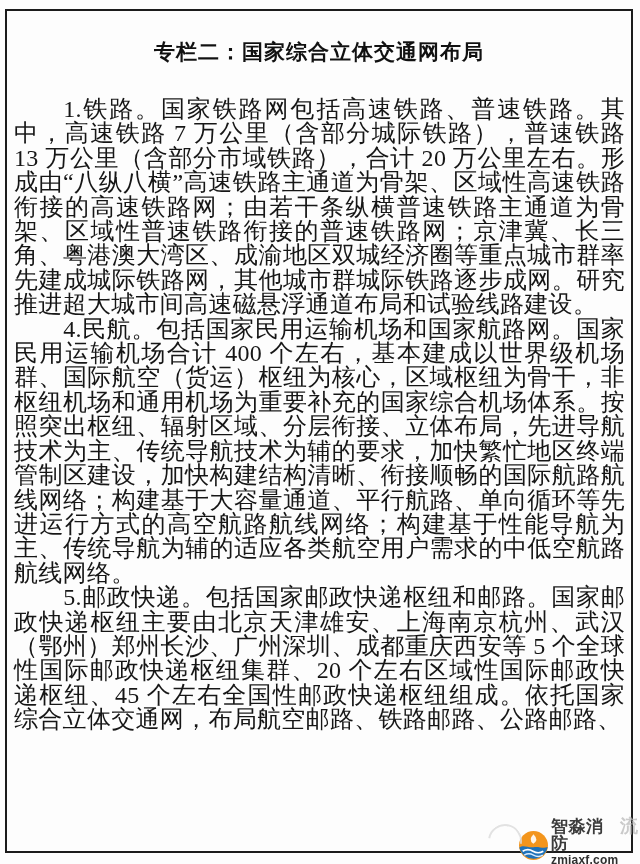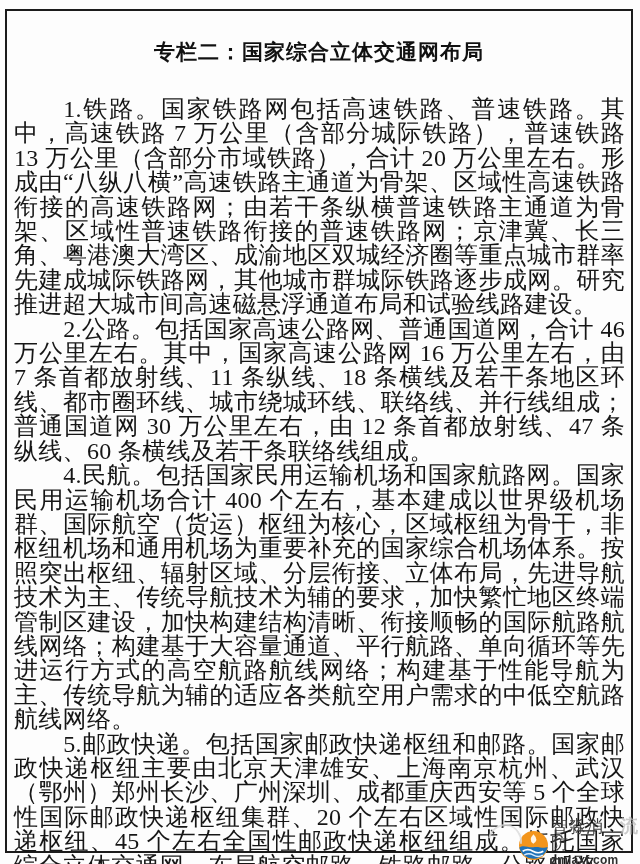--- a/index.html
+++ b/index.html
@@ -85,21 +85,21 @@
     flex-direction: column;
     line-height: 1;
   }
   .wm-brand-row {
     display: flex;
     align-items: baseline;
     font-family: "Liberation Sans", "DejaVu Sans", sans-serif;
   }
   .wm-brand {
     font-size: 17px;
-    font-weight: normal;
+    font-weight: bold;
     color: #3c3c3c;
     letter-spacing: 0.5px;
   }
   .wm-suffix {
     font-size: 18px;
     font-weight: bold;
     color: #b9b9b9;
     margin-left: 2px;
     opacity: 0.75;
   }
@@ -115,21 +115,20 @@
 </head>
 <body>
 
 <div class="page">
 
   <div class="column-box">
     <div class="column-title">专栏二：国家综合立体交通网布局</div>
 
     <div class="column-body">
       <p>1.铁路。国家铁路网包括高速铁路、普速铁路。其中，高速铁路 7 万公里（含部分城际铁路），普速铁路 13 万公里（含部分市域铁路），合计 20 万公里左右。形成由“八纵八横”高速铁路主通道为骨架、区域性高速铁路衔接的高速铁路网；由若干条纵横普速铁路主通道为骨架、区域性普速铁路衔接的普速铁路网；京津冀、长三角、粤港澳大湾区、成渝地区双城经济圈等重点城市群率先建成城际铁路网，其他城市群城际铁路逐步成网。研究推进超大城市间高速磁悬浮通道布局和试验线路建设。</p>
-      <p>2.公路。包括国家高速公路网、普通国道网，合计 46 万公里左右。其中，国家高速公路网 16 万公里左右，由 7 条首都放射线、11 条纵线、18 条横线及若干条地区环线、都市圈环线、城市绕城环线、联络线、并行线组成；普通国道网 30 万公里左右，由 12 条首都放射线、47 条纵线、60 条横线及若干条联络线组成。</p>
       <p>4.民航。包括国家民用运输机场和国家航路网。国家民用运输机场合计 400 个左右，基本建成以世界级机场群、国际航空（货运）枢纽为核心，区域枢纽为骨干，非枢纽机场和通用机场为重要补充的国家综合机场体系。按照突出枢纽、辐射区域、分层衔接、立体布局，先进导航技术为主、传统导航技术为辅的要求，加快繁忙地区终端管制区建设，加快构建结构清晰、衔接顺畅的国际航路航线网络；构建基于大容量通道、平行航路、单向循环等先进运行方式的高空航路航线网络；构建基于性能导航为主、传统导航为辅的适应各类航空用户需求的中低空航路航线网络。</p>
       <p>5.邮政快递。包括国家邮政快递枢纽和邮路。国家邮政快递枢纽主要由北京天津雄安、上海南京杭州、武汉（鄂州）郑州长沙、广州深圳、成都重庆西安等 5 个全球性国际邮政快递枢纽集群、20 个左右区域性国际邮政快递枢纽、45 个左右全国性邮政快递枢纽组成。依托国家综合立体交通网，布局航空邮路、铁路邮路、公路邮路、</p>
     </div>
   </div>
 
   <div class="watermark">
     <div class="wm-swirl"></div>
     <svg class="wm-logo" viewBox="0 0 30 30" xmlns="http://www.w3.org/2000/svg">
       <circle cx="15" cy="15" r="14" fill="#f3951c"></circle>
       <path d="M1.3,17 C5.5,13.8 10,17.6 15,16.6 C20,15.6 24.5,18.4 28.7,16.4 A14,14 0 0 1 1.3,17 Z" fill="#1f72b8"></path>

